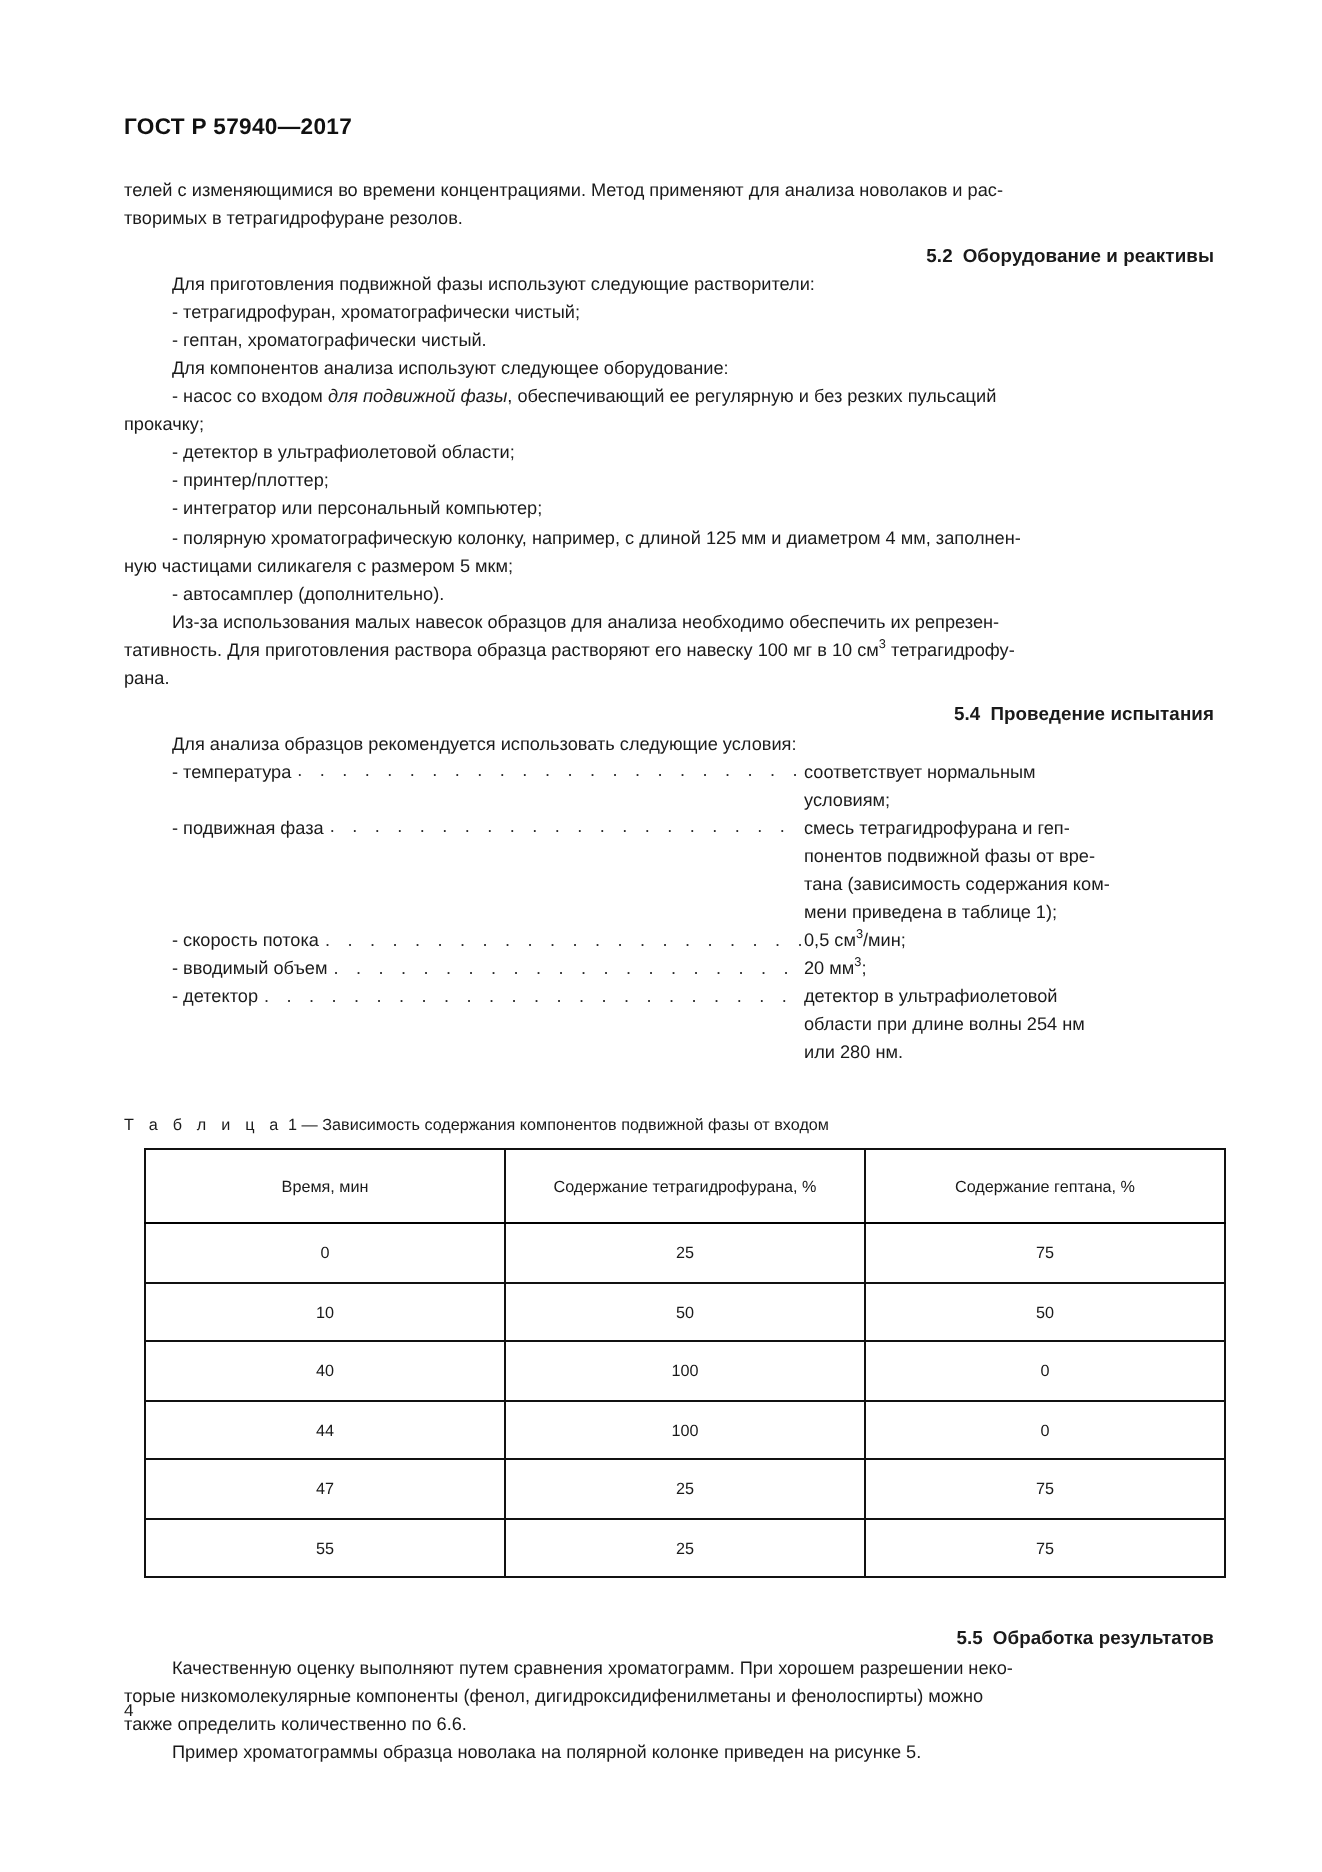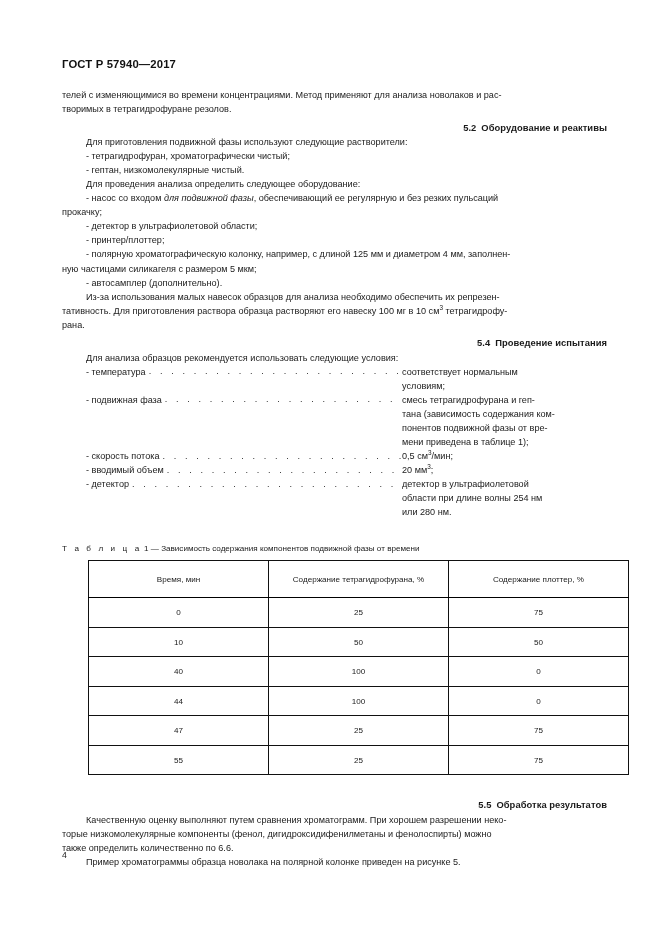--- a/index.html
+++ b/index.html
@@ -112,21 +112,21 @@
     font-size: 8.1px;
     margin: 25px 0 7px 0;
     color: #1a1a1a;
   }
   .tbl-caption .tword {
     letter-spacing: 2.6px;
   }
   table.data {
     border-collapse: collapse;
     width: 541px;
-    margin-left: 26px;
+    margin-left: 10px;
     table-layout: fixed;
   }
   table.data td, table.data th {
     border: 0.8px solid #111;
     font-size: 8.1px;
     font-weight: normal;
     text-align: center;
     padding: 0;
     height: 30px;
     vertical-align: middle;
@@ -160,26 +160,27 @@
     <div class="doc-header">ГОСТ Р 57940—2017</div>
 
     <p class="para-noind">телей с изменяющимися во времени концентрациями. Метод применяют для анализа новолаков и рас-</p>
     <p class="para-noind">творимых в тетрагидрофуране резолов.</p>
 
     <div class="heading">
       <span class="num">5.2</span><span>Оборудование и реактивы</span>
     </div>
     <p class="para-ind">Для приготовления подвижной фазы используют следующие растворители:</p>
     <p class="para-ind">- тетрагидрофуран, хроматографически чистый;</p>
-    <p class="para-ind">- гептан, низкомолекулярные чистый.</p>
-    <p class="para-ind">Для проведения анализа определить следующее оборудование:</p>
+    <p class="para-ind">- гептан, хроматографически чистый.</p>
+    <p class="para-ind">Для компонентов анализа используют следующее оборудование:</p>
     <p class="para-ind"><span>- насос со входом </span><i>для подвижной фазы</i><span>, обеспечивающий ее регулярную и без резких пульсаций</span></p>
     <p class="para-noind">прокачку;</p>
     <p class="para-ind">- детектор в ультрафиолетовой области;</p>
     <p class="para-ind">- принтер/плоттер;</p>
+    <p class="para-ind">- интегратор или персональный компьютер;</p>
     <p class="para-ind">- полярную хроматографическую колонку, например, с длиной 125 мм и диаметром 4 мм, заполнен-</p>
     <p class="para-noind">ную частицами силикагеля с размером 5 мкм;</p>
     <p class="para-ind">- автосамплер (дополнительно).</p>
 
     <p class="para-ind">Из-за использования малых навесок образцов для анализа необходимо обеспечить их репрезен-</p>
     <p class="para-noind"><span>тативность. Для приготовления раствора образца растворяют его навеску 100 мг в 10 см</span><sup>3</sup><span> тетрагидрофу-</span></p>
     <p class="para-noind">рана.</p>
 
     <div class="heading">
       <span class="num">5.4</span><span>Проведение испытания</span>
@@ -198,25 +199,25 @@
         <span class="defval">условиям;</span>
       </div>
 
       <div class="defrow">
         <span class="defterm">- подвижная фаза</span>
         <span class="defdots">. . . . . . . . . . . . . . . . . . . . . . . . . . . . . . . . . . . . . . . . . . . . . . . . . . . . . . . . . .</span>
         <span class="defval">смесь тетрагидрофурана и геп-</span>
       </div>
       <div class="defcont">
         <span class="sp"></span>
+        <span class="defval">понентов подвижной фазы от вре-</span>
+      </div>
+      <div class="defcont">
+        <span class="sp"></span>
         <span class="defval">тана (зависимость содержания ком-</span>
-      </div>
-      <div class="defcont">
-        <span class="sp"></span>
-        <span class="defval">понентов подвижной фазы от вре-</span>
       </div>
       <div class="defcont">
         <span class="sp"></span>
         <span class="defval">мени приведена в таблице 1);</span>
       </div>
 
       <div class="defrow">
         <span class="defterm">- скорость потока</span>
         <span class="defdots">. . . . . . . . . . . . . . . . . . . . . . . . . . . . . . . . . . . . . . . . . . . . . . . . . . . . . . . . . .</span>
         <span class="defval">0,5 см<sup>3</sup>/мин;</span>
@@ -241,29 +242,29 @@
         <span class="sp"></span>
         <span class="defval">или 280 нм.</span>
       </div>
 
     </div>
 
     <div class="tbl-caption">
       <span class="tword">Т а б л и ц а</span>
       <span>1</span>
       <span>—</span>
-      <span>Зависимость содержания компонентов подвижной фазы от времени</span>
+      <span>Зависимость содержания компонентов подвижной фазы от входом</span>
     </div>
 
     <table class="data">
       <thead>
         <tr>
           <th>Время, мин</th>
           <th>Содержание тетрагидрофурана, %</th>
-          <th>Содержание плоттер, %</th>
+          <th>Содержание гептана, %</th>
         </tr>
       </thead>
       <tbody>
         <tr>
           <td>0</td>
           <td>25</td>
           <td>75</td>
         </tr>
         <tr>
           <td>10</td>

